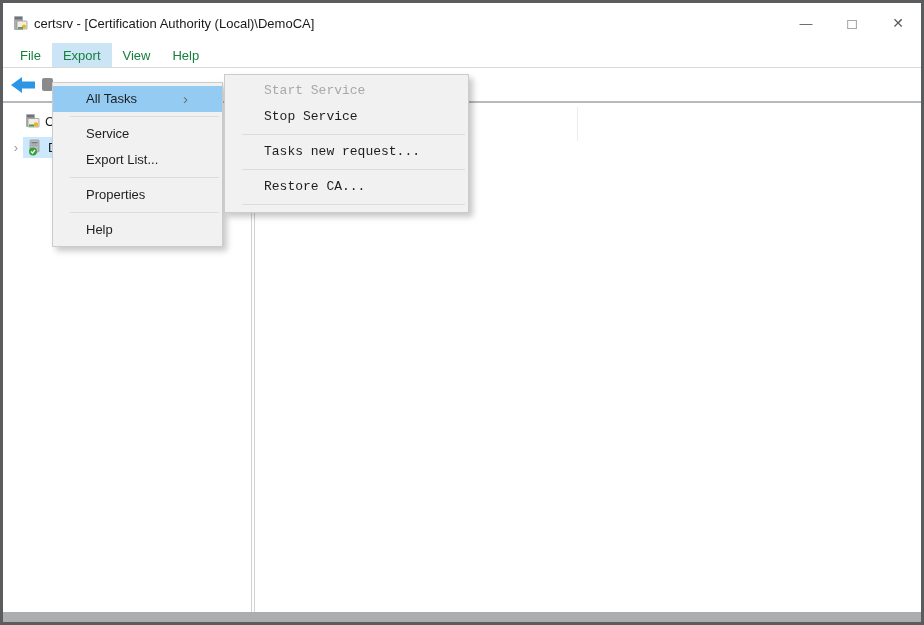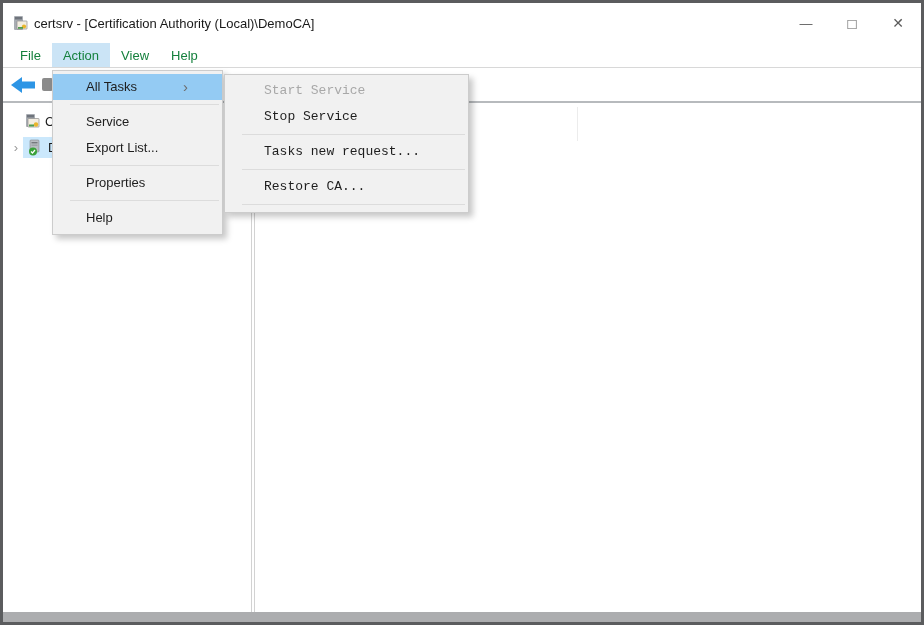--- a/index.html
+++ b/index.html
@@ -61,21 +61,21 @@
   .tree-icon{width:18px;height:17px;margin-right:5px;flex:0 0 auto;}
   .tree-row.root{padding-left:17px;}
   
   .bottom-band{height:10px;flex:0 0 10px;background:#acadaf;}
   
   .menu{
     position:absolute;background:#f1f1f1;border:1px solid #cccccc;
     box-shadow:4px 4px 6px rgba(0,0,0,0.22);
     padding:3px 0;box-sizing:border-box;z-index:20;font-size:13px;color:#1e1e1e;
   }
-  .menu.dropdown{left:52px;top:70px;width:171px;}
+  .menu.dropdown{left:52px;top:82px;width:171px;}
   .menu.submenu{left:224px;top:74px;width:245px;z-index:21;}
   .menu-item{height:26px;line-height:26px;padding-left:33px;position:relative;white-space:nowrap;}
   .menu.submenu .menu-item{padding-left:39px;font-family:Liberation Mono, monospace;}
   .menu-item.highlighted{background:#94cbf3;}
   .menu-item.disabled{color:#a8a8a8;}
   .menu-sep{height:1px;background:#dcdcdc;margin:4px 3px 4px 17px;}
   .submenu-arrow{position:absolute;right:34px;top:0;color:#6d6d6d;font-size:15px;line-height:26px;}
 </style>
 </head>
 <body>
@@ -93,21 +93,21 @@
     <span class="title-text">certsrv - [Certification Authority (Local)\DemoCA]</span>
     <div class="win-controls">
       <button class="win-btn">—</button>
       <button class="win-btn maxi">□</button>
       <button class="win-btn close">✕</button>
     </div>
   </div>
 
   <div class="menubar" id="menubar">
       <div class="menubar-item">File</div>
-      <div class="menubar-item active">Action</div>
+      <div class="menubar-item active">Export</div>
       <div class="menubar-item">View</div>
       <div class="menubar-item">Help</div>
     </div>
 
   <div class="toolbar">
     <svg class="tb-back" viewBox="0 0 24 18">
       <polygon points="0,9 11,1 11,5.5 24,5.5 24,12.5 11,12.5 11,17" fill="#2d95e5"></polygon>
     </svg>
     <div class="tb-partial"></div>
   </div>

